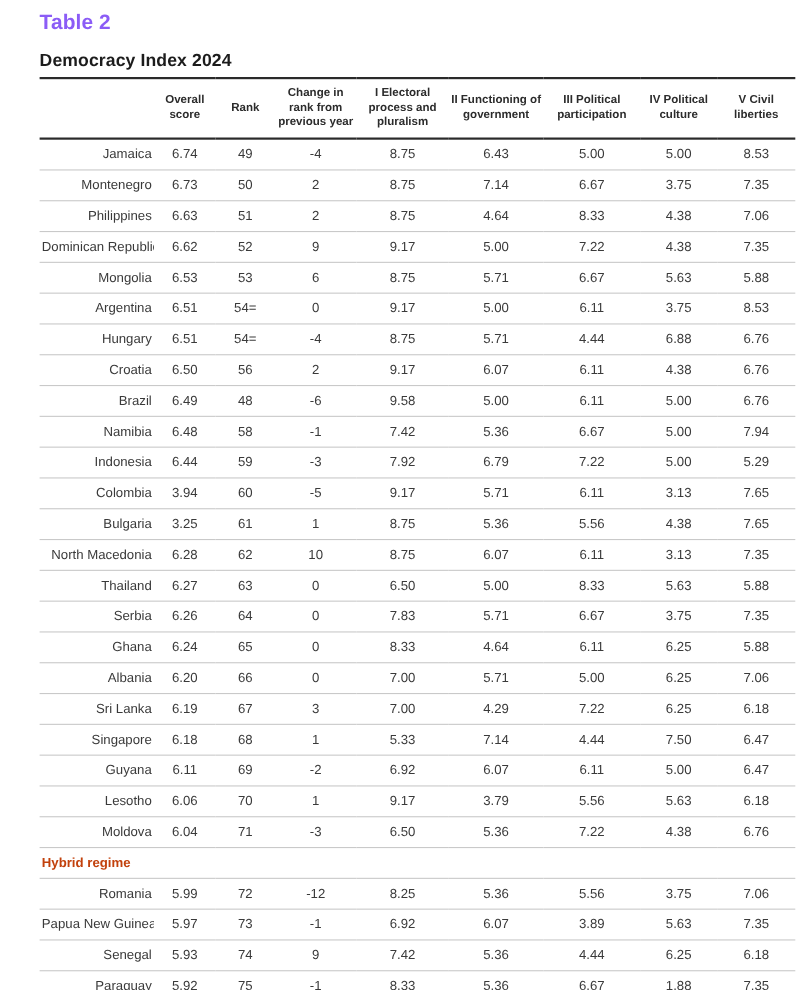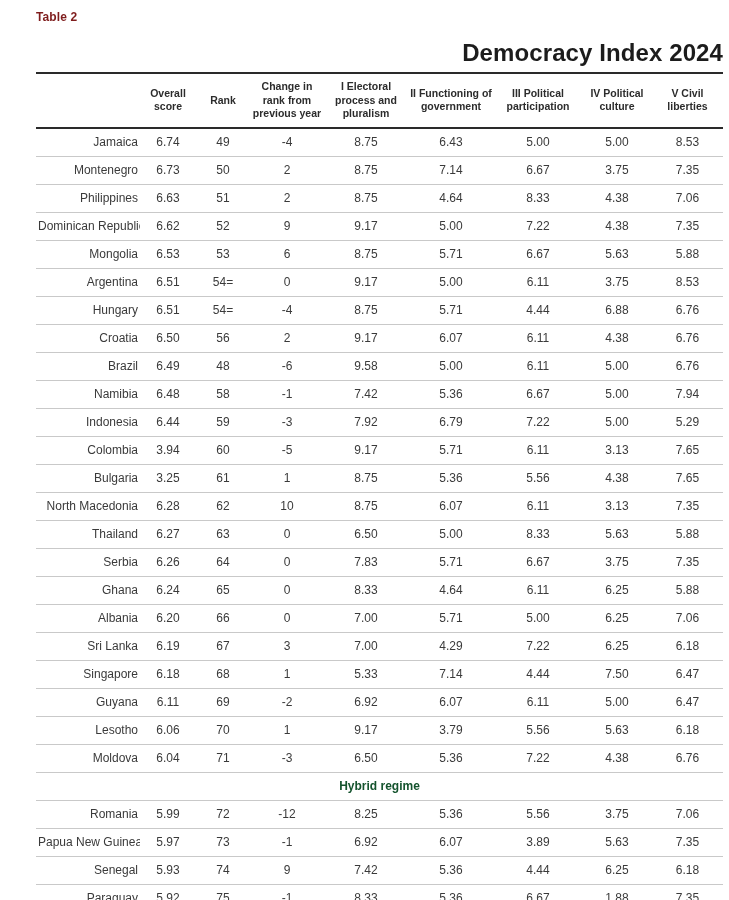--- a/index.html
+++ b/index.html
@@ -11,33 +11,32 @@
     width: 729px;
     height: 900px;
     overflow: hidden;
     font-family: "Liberation Sans", sans-serif;
     -webkit-font-smoothing: antialiased;
   }
   .page {
     padding: 8px 6px 0 36px;
   }
   .table-label {
-    font-size: 12px;
+    font-size: 19px;
     font-weight: bold;
-    color: #7f1d1d;
+    color: #8b5cf6;
     margin: 2px 0 15px 0;
     letter-spacing: 0.1px;
   }
   .page-title {
-    font-size: 24px;
+    font-size: 16px;
     font-weight: bold;
     color: #1c1c1c;
     margin: 7px 0 5px 0;
     letter-spacing: 0.1px;
-    text-align: right;
   }
   table.dtable {
     width: 687px;
     border-collapse: collapse;
     table-layout: fixed;
     border-top: 2px solid #2a2a2a;
   }
   col.c-country       { width: 104px; }
   col.c-overall       { width: 56px; }
   col.c-rank          { width: 54px; }
@@ -68,22 +67,22 @@
     padding: 0 2px;
     border-bottom: 1px solid #c9c9c9;
     white-space: nowrap;
   }
   tbody td.cell-country {
     text-align: right;
     overflow: hidden;
   }
   tbody tr.section-row td {
     font-weight: bold;
-    color: #14532d;
-    text-align: center;
+    color: #c2410c;
+    text-align: left;
   }
 </style>
 </head>
 <body>
 
 <div class="page">
   <div class="table-label">Table 2</div>
   <div class="page-title">Democracy Index 2024</div>
 
   <table class="dtable">

